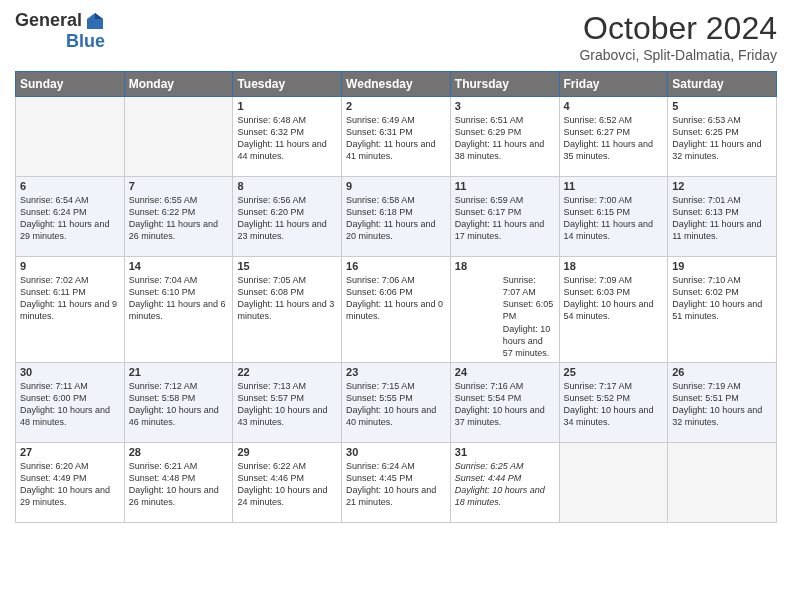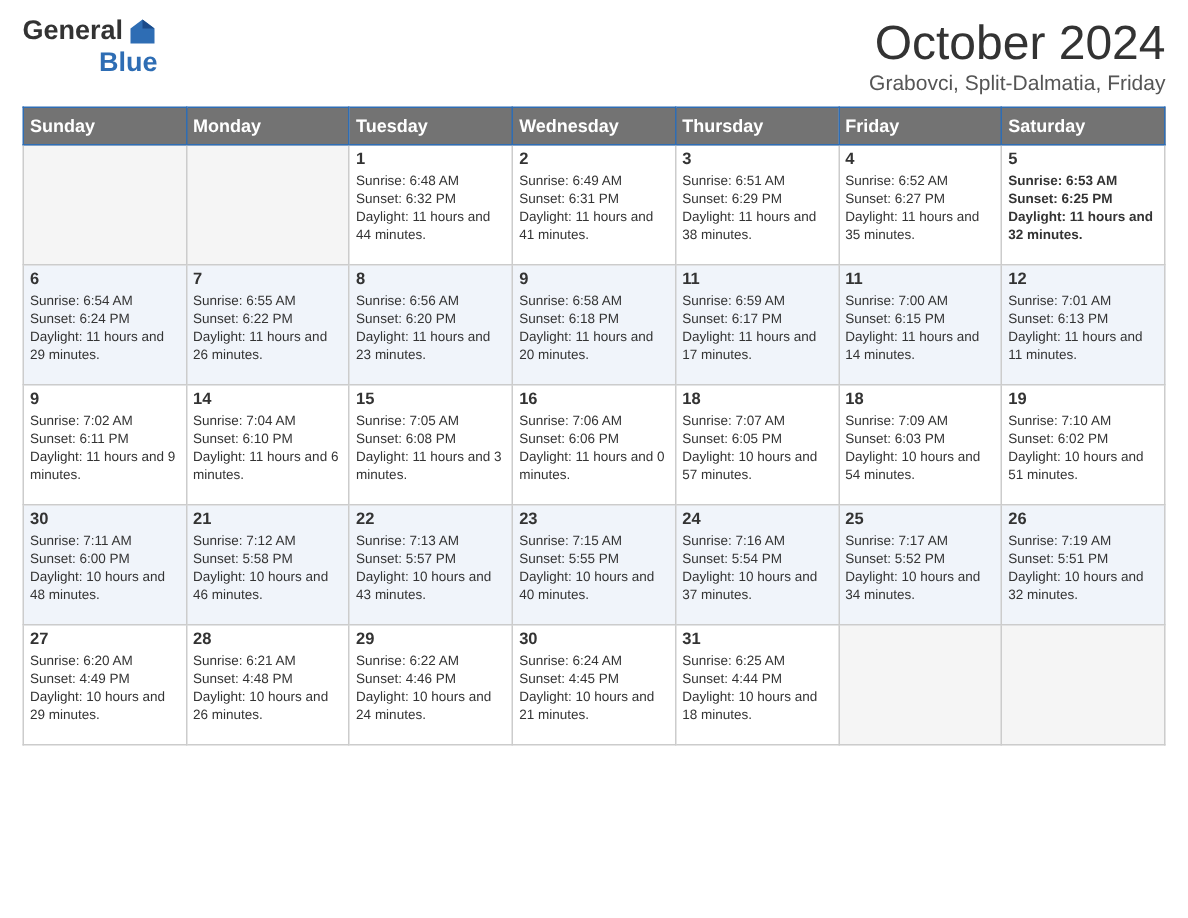--- a/index.html
+++ b/index.html
@@ -153,21 +153,21 @@
 Daylight: 11 hours and 38 minutes.</div>
           </td>
           <td>
             <div class="day-number">4</div>
             <div class="cell-text" style="white-space: pre-line;">Sunrise: 6:52 AM
 Sunset: 6:27 PM
 Daylight: 11 hours and 35 minutes.</div>
           </td>
           <td>
             <div class="day-number">5</div>
-            <div class="cell-text" style="white-space: pre-line; font-weight: bold;">Sunrise: 6:53 AM
+            <div class="cell-text" style="white-space: pre-line;">Sunrise: 6:53 AM
 Sunset: 6:25 PM
 Daylight: 11 hours and 32 minutes.</div>
           </td>
         </tr>
         <tr class="row-bg-alt">
           <td>
             <div class="day-number">6</div>
             <div class="cell-text" style="white-space: pre-line;">Sunrise: 6:54 AM
 Sunset: 6:24 PM
 Daylight: 11 hours and 29 minutes.</div>
@@ -229,21 +229,21 @@
 Daylight: 11 hours and 3 minutes.</div>
           </td>
           <td>
             <div class="day-number">16</div>
             <div class="cell-text" style="white-space: pre-line;">Sunrise: 7:06 AM
 Sunset: 6:06 PM
 Daylight: 11 hours and 0 minutes.</div>
           </td>
           <td>
             <div class="day-number">18</div>
-            <div class="cell-text" style="white-space: pre-line;">Sunrise: 7:07 AM
+            <div class="cell-text" style="white-space: pre-line; margin-left: 48px;">Sunrise: 7:07 AM
 Sunset: 6:05 PM
 Daylight: 10 hours and 57 minutes.</div>
           </td>
           <td>
             <div class="day-number">18</div>
             <div class="cell-text" style="white-space: pre-line;">Sunrise: 7:09 AM
 Sunset: 6:03 PM
 Daylight: 10 hours and 54 minutes.</div>
           </td>
           <td>
@@ -317,21 +317,21 @@
 Daylight: 10 hours and 24 minutes.</div>
           </td>
           <td>
             <div class="day-number">30</div>
             <div class="cell-text" style="white-space: pre-line;">Sunrise: 6:24 AM
 Sunset: 4:45 PM
 Daylight: 10 hours and 21 minutes.</div>
           </td>
           <td>
             <div class="day-number">31</div>
-            <div class="cell-text" style="white-space: pre-line;">Sunrise: 6:25 AM
+            <div class="cell-text" style="white-space: pre-line; font-style: italic;">Sunrise: 6:25 AM
 Sunset: 4:44 PM
 Daylight: 10 hours and 18 minutes.</div>
           </td>
           <td class="empty"></td>
           <td class="empty"></td>
         </tr>
       </tbody>
   </table>
 </div>
 

